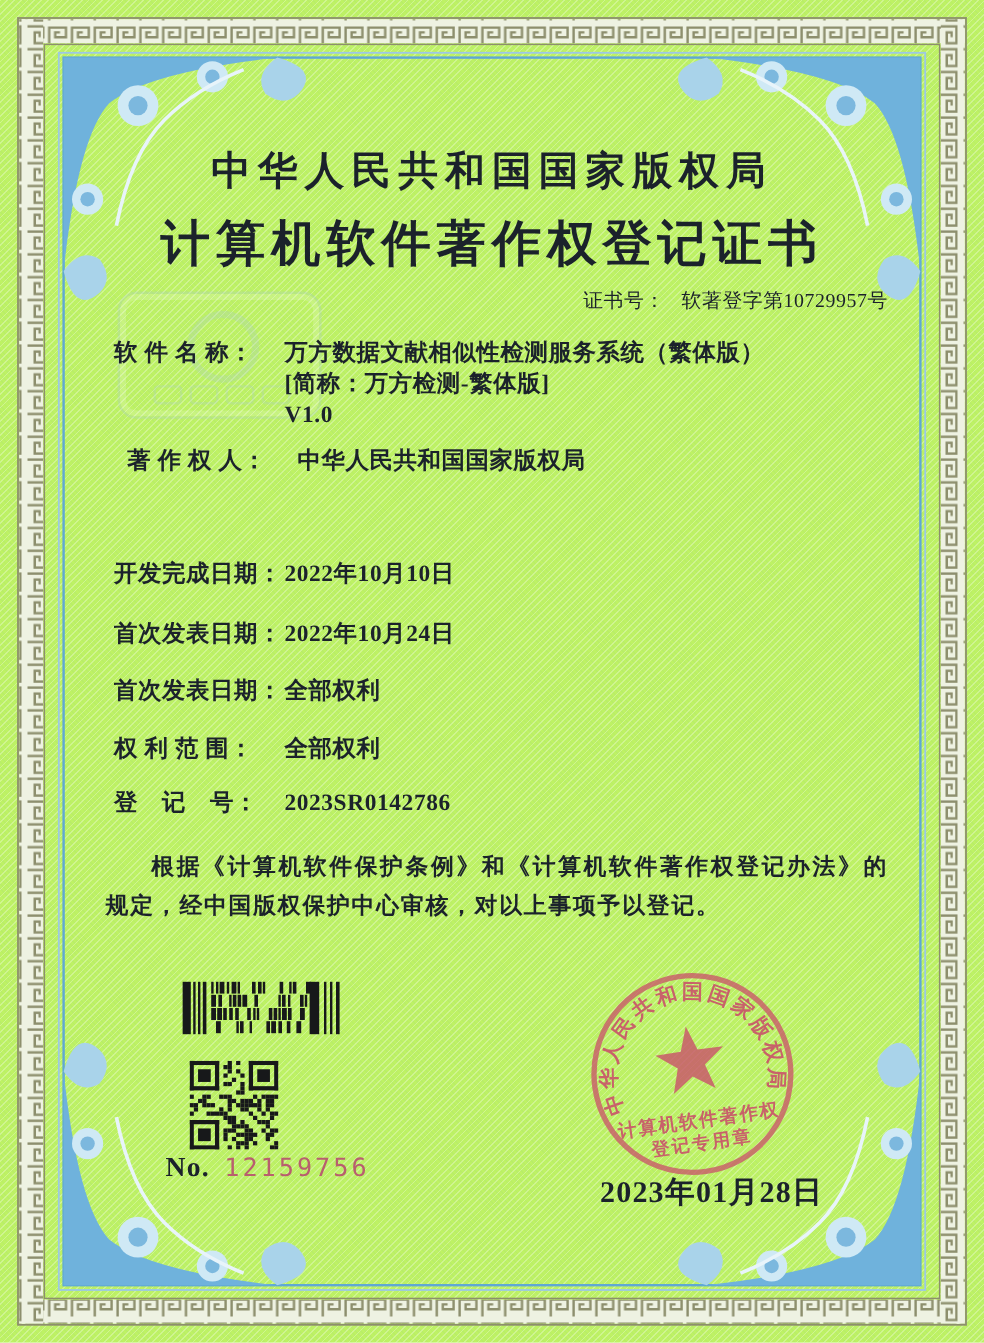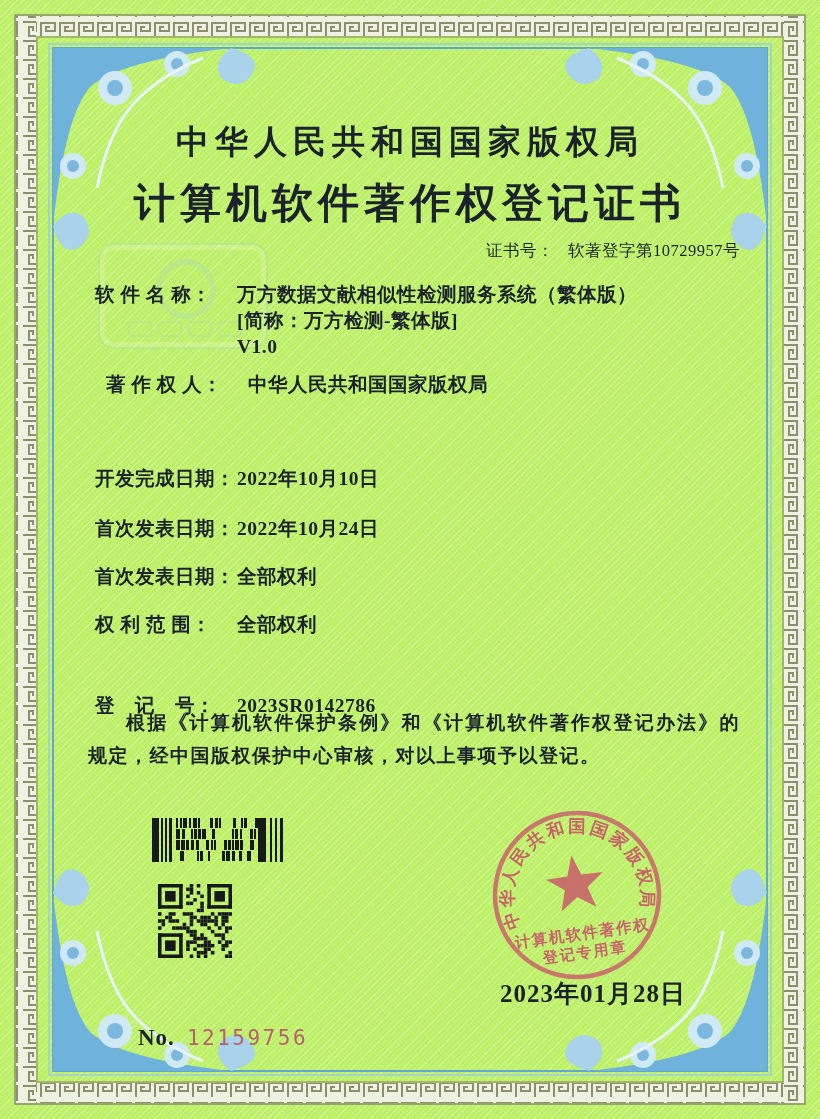--- a/index.html
+++ b/index.html
@@ -31,32 +31,32 @@
     font-size:16.5px;font-weight:400;letter-spacing:.5px;
   }
   .certno .lbl{margin-right:14px;}
   .field{
     position:absolute;left:95px;display:flex;align-items:flex-start;
     font-size:19.5px;font-weight:700;line-height:26px;letter-spacing:.5px;
   }
   .field .flabel{flex:0 0 142px;white-space:nowrap;font-family:Liberation Serif, serif;}
   .field .fval{margin-left:0;}
   .f1{top:282px;} .f2{top:372px;margin-left:11px;} .f3{top:466px;} .f4{top:516px;}
-  .f5{top:564px;} .f6{top:612px;} .f7{top:693px;}
+  .f5{top:564px;} .f6{top:612px;} .f7{top:657px;}
   .statement{
     position:absolute;top:706px;left:88px;width:652px;
     font-size:19px;font-weight:600;line-height:33px;
     letter-spacing:1.5px;text-indent:2em;text-align:justify;
   }
   
   .barcode{position:absolute;left:152px;top:818px;}
   .qrcode{position:absolute;left:158px;top:884px;}
   
   .serial{
-    position:absolute;left:138px;top:1025px;
+    position:absolute;left:138px;top:960px;
     font-size:23px;font-weight:600;letter-spacing:1px;
   }
   .serial .num{
     font-family:"DejaVu Sans Mono","Liberation Mono",monospace;
     font-size:21px;color:#b85f6e;letter-spacing:2.5px;margin-left:12px;font-weight:500;
   }
   .issue-date{
     position:absolute;left:500px;top:977px;
     font-size:25px;font-weight:700;letter-spacing:1px;
   }

